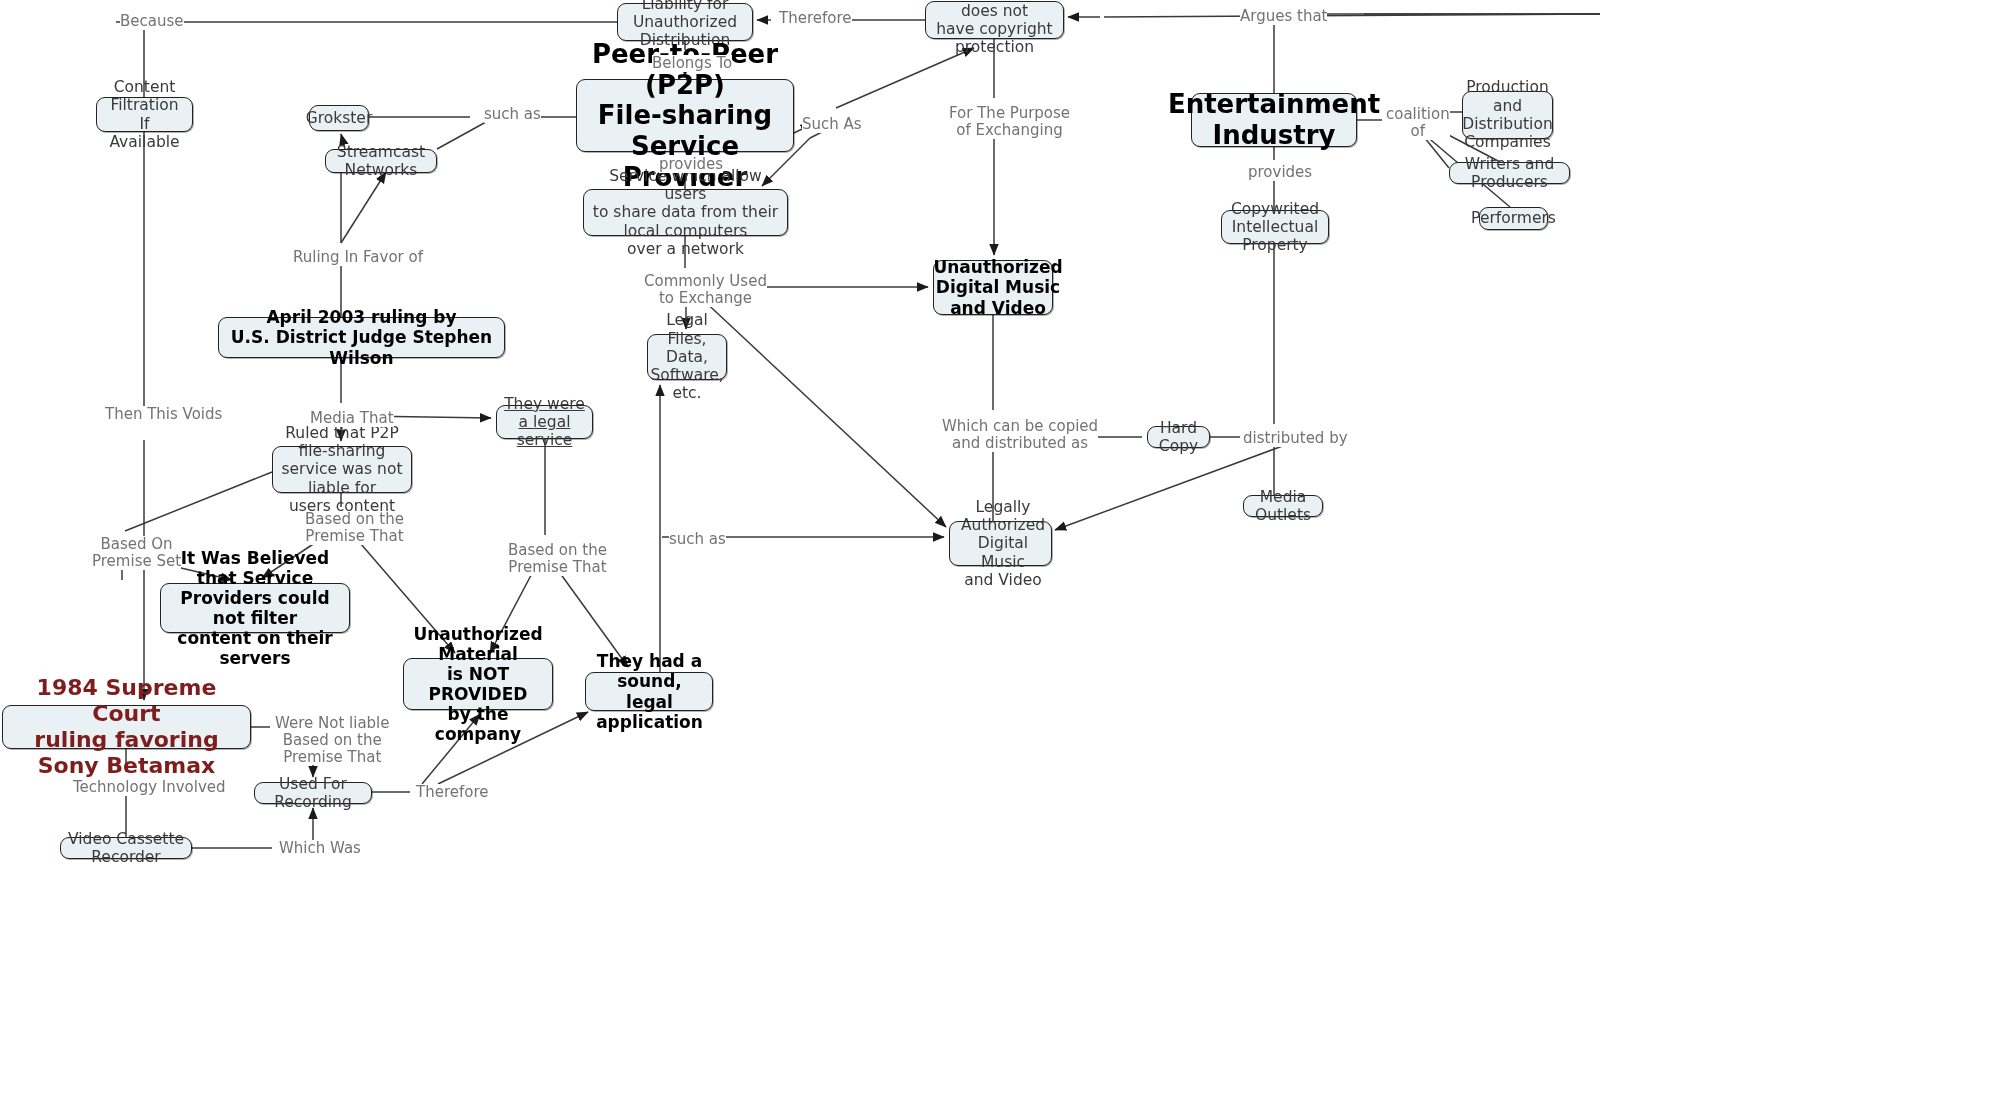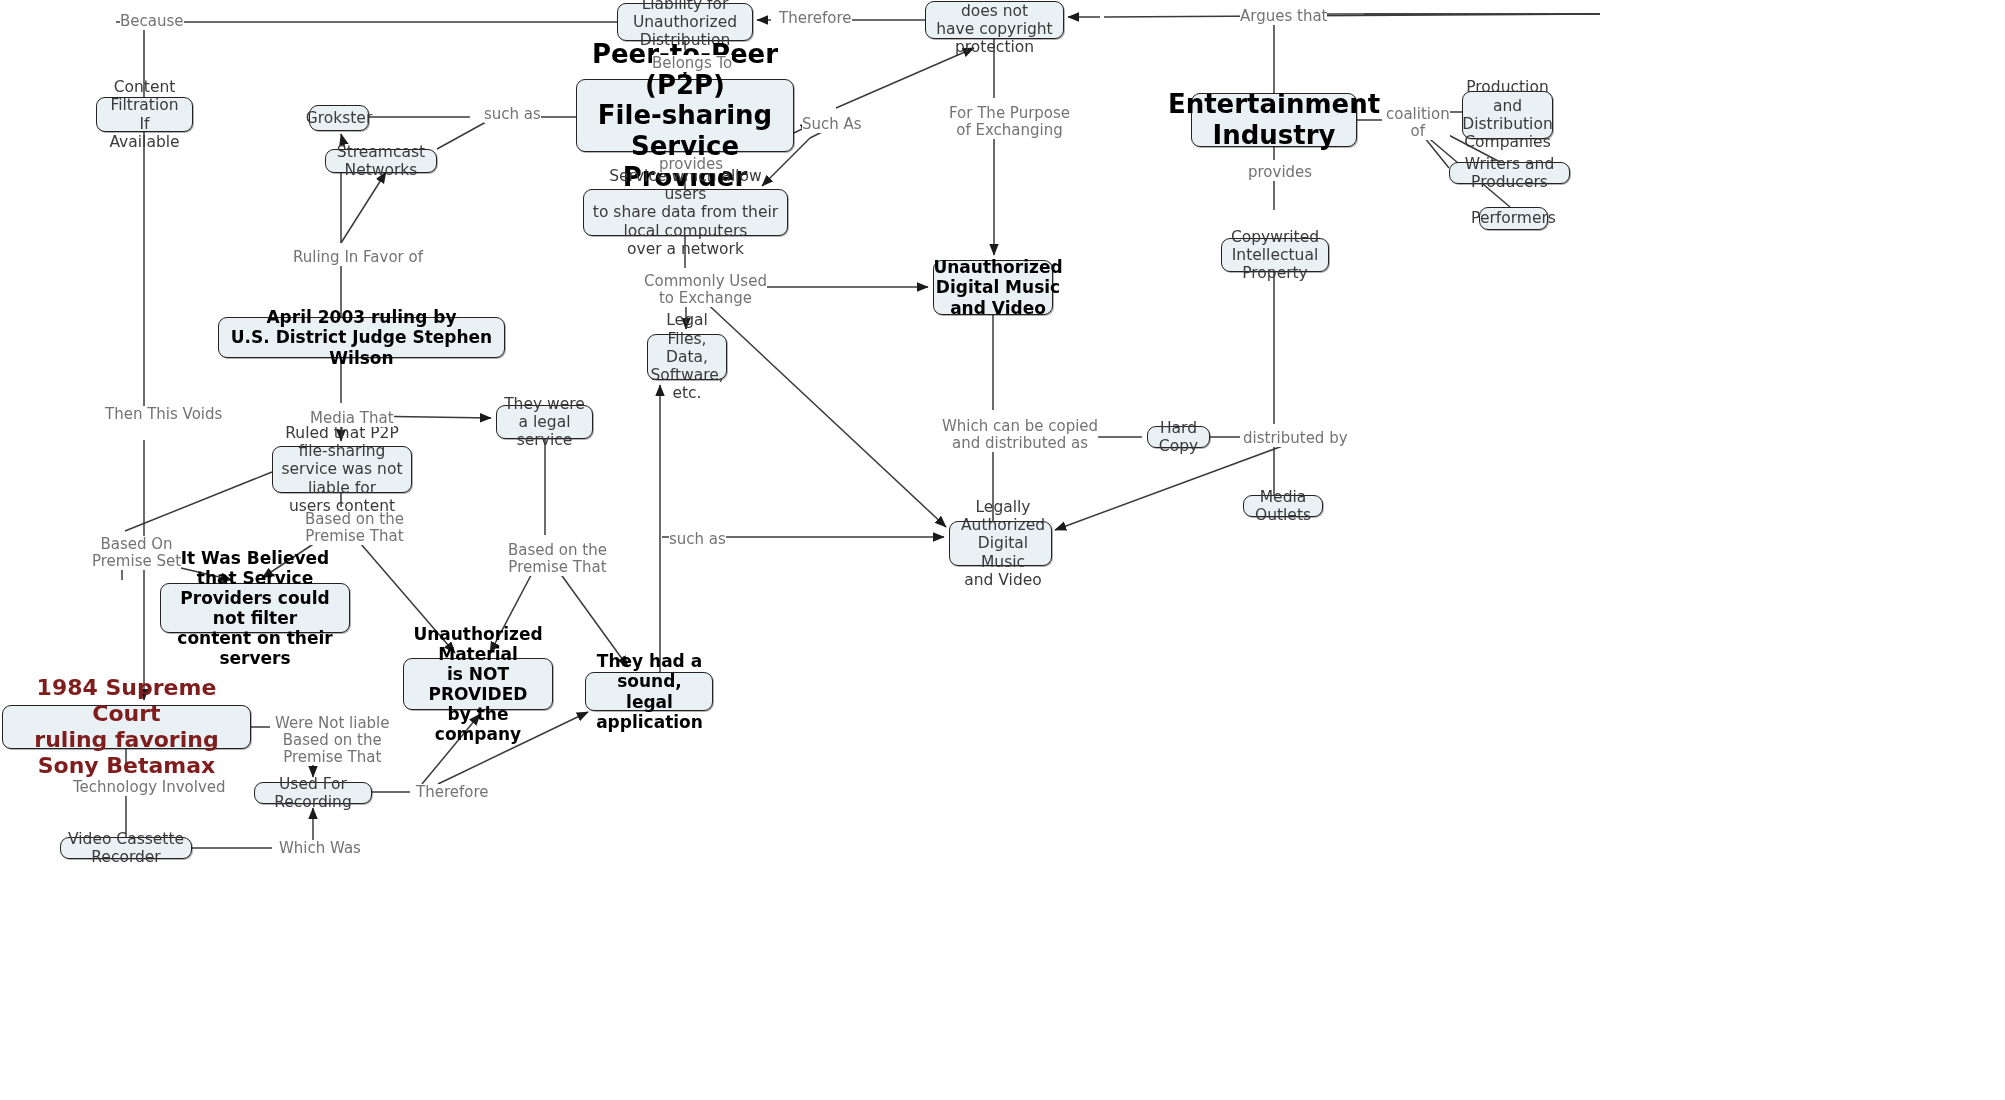--- a/index.html
+++ b/index.html
@@ -171,31 +171,31 @@
       <div class="node xl" style="left: 1191px; top: 93px; width: 166px; height: 54px;">Entertainment
 Industry</div>
       <div class="node small" style="left: 1462px; top: 91px; width: 91px; height: 48px;">Production and
 Distribution
 Companies</div>
       <div class="node small" style="left: 1449px; top: 162px; width: 121px; height: 22px;">Writers and Producers</div>
       <div class="node small" style="left: 1479px; top: 207px; width: 69px; height: 23px;">Performers</div>
       <div class="node small" style="left: 583px; top: 189px; width: 205px; height: 47px;">Service which allow users
 to share data from their local computers
 over a network</div>
-      <div class="node small" style="left: 1221px; top: 210px; width: 108px; height: 34px; margin-top: 28px;">Copywrited
+      <div class="node small" style="left: 1221px; top: 210px; width: 108px; height: 34px;">Copywrited
 Intellectual Property</div>
       <div class="node med" style="left: 933px; top: 260px; width: 120px; height: 55px; padding-left: 16px;">Unauthorized
 Digital Music
 and Video</div>
       <div class="node med" style="left: 198px; top: 317px; width: 287px; height: 41px; margin-left: 20px;">April 2003 ruling by
 U.S. District Judge Stephen Wilson</div>
       <div class="node small" style="left: 647px; top: 334px; width: 80px; height: 46px;">Legal
 Files, Data,
 Software, etc.</div>
-      <div class="node small" style="left: 496px; top: 405px; width: 97px; height: 34px;">They were a legal
+      <div class="node small" style="left: 496px; top: 405px; width: 97px; height: 34px; text-decoration: underline;">They were a legal
 service</div>
       <div class="node small" style="left: 1147px; top: 426px; width: 63px; height: 22px;">Hard Copy</div>
       <div class="node small" style="left: 272px; top: 446px; width: 140px; height: 47px;">Ruled that P2P file-sharing
 service was not liable for
 users content</div>
       <div class="node small" style="left: 1243px; top: 495px; width: 80px; height: 22px;">Media Outlets</div>
       <div class="node small" style="left: 949px; top: 521px; width: 103px; height: 45px; padding-left: 11px;">Legally Authorized
 Digital Music
 and Video</div>
       <div class="node med" style="left: 160px; top: 583px; width: 190px; height: 50px;">It Was Believed that Service

